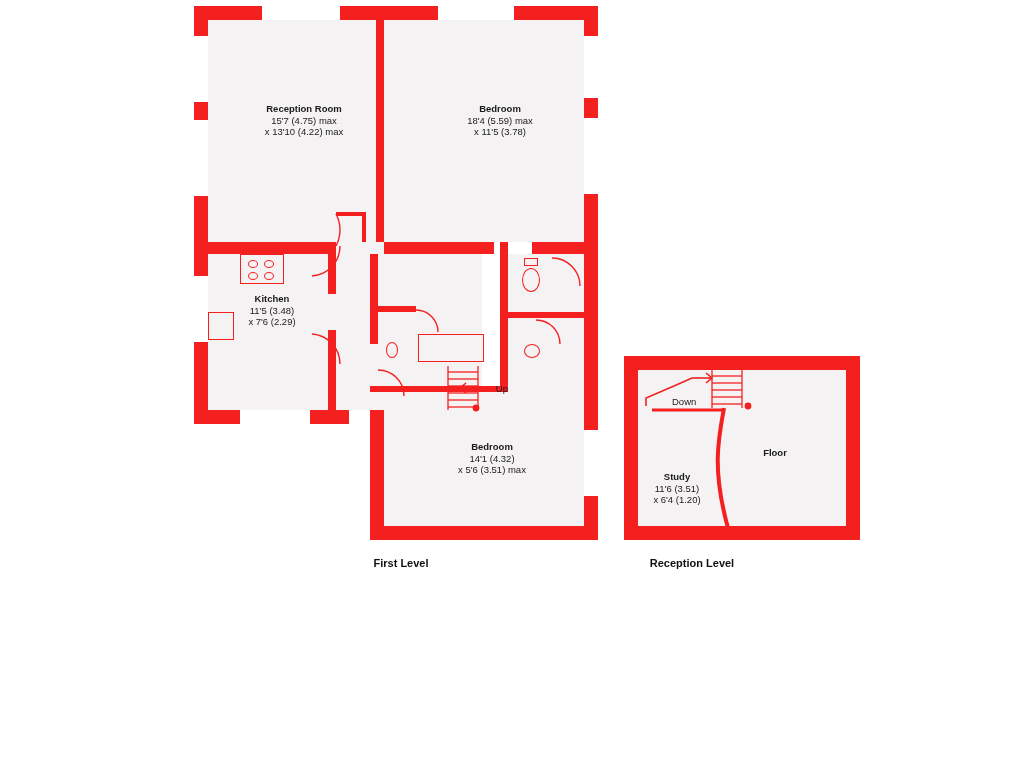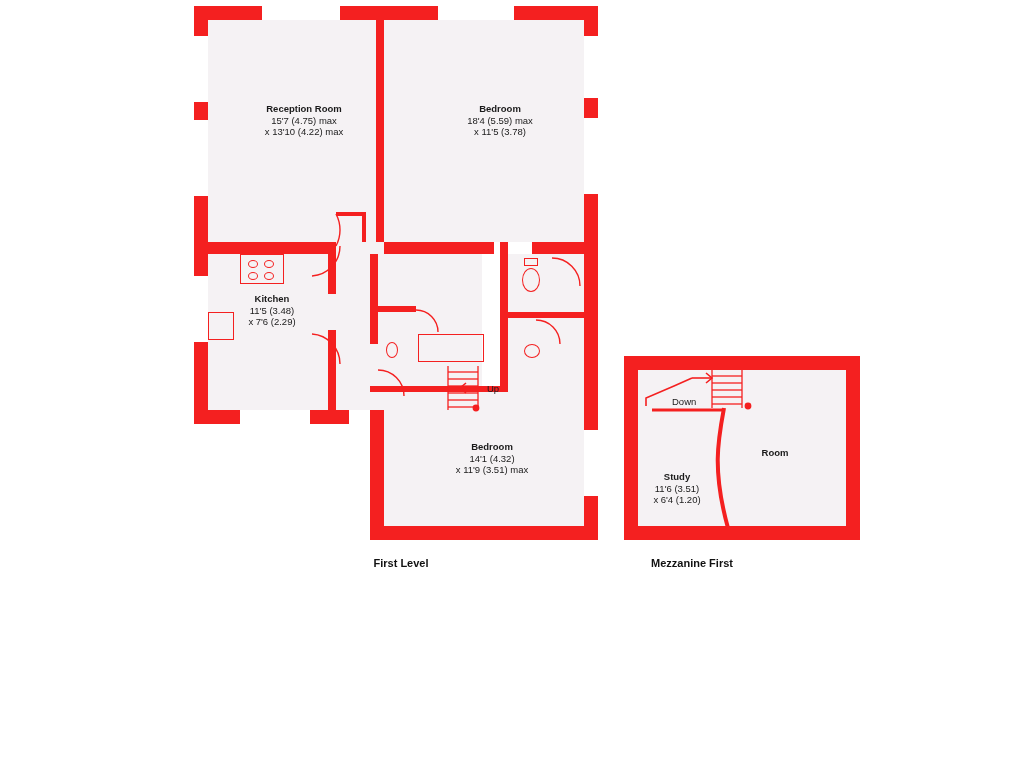--- a/index.html
+++ b/index.html
@@ -160,52 +160,52 @@
 
     <div class="label" style="left:198px; top:293px; width:124px;">
       <span class="nm">Kitchen</span>
       <span>11'5 (3.48)</span><br>
       <span>x 7'6 (2.29)</span>
     </div>
 
     <div class="label" style="left:410px; top:441px; width:140px;">
       <span class="nm">Bedroom</span>
       <span>14'1 (4.32)</span><br>
-      <span>x 11'9 (3.51) max</span>
-    </div>
-
-    <div class="label" style="left:466px; top:383px; width:30px; text-align:center;">
+      <span>x 5'6 (3.51) max</span>
+    </div>
+
+    <div class="label" style="left:466px; top:383px; width:30px; text-align:right;">
       <span>Up</span>
     </div>
 
     <div class="floor-caption" style="left:318px; top:557px; width:142px;">First Level</div>
   </div>
 
   <div>
     <div class="wall" style="left:612px; top:356px; width:236px; height:14px;"></div>
     <div class="wall" style="left:612px; top:356px; width:14px; height:184px;"></div>
     <div class="wall" style="left:834px; top:356px; width:14px; height:184px;"></div>
     <div class="wall" style="left:612px; top:526px; width:236px; height:14px;"></div>
     <div class="room" style="left:626px; top:370px; width:208px; height:156px;"></div>
 
     <div class="label" style="left:735px; top:447px; width:56px;">
-      <span class="nm">Room</span>
+      <span class="nm">Floor</span>
     </div>
 
     <div class="label" style="left:628px; top:471px; width:74px;">
       <span class="nm">Study</span>
       <span>11'6 (3.51)</span><br>
       <span>x 6'4 (1.20)</span>
     </div>
 
     <div class="label" style="left:660px; top:396px; width:36px; text-align:left;">
       <span>Down</span>
     </div>
 
-    <div class="floor-caption" style="left:592px; top:557px; width:176px;">Mezzanine First</div>
+    <div class="floor-caption" style="left:592px; top:557px; width:176px;">Reception Level</div>
   </div>
 
   <svg class="overlay" viewBox="0 0 1024 768">
     <g stroke="#f42020" stroke-width="1.4" fill="none">
 
       <path d="M324 246 A 34 34 0 0 0 324 214"></path>
       <path d="M324 214 L 352 214 L 352 242" stroke-width="4"></path>
       <path d="M328 246 A 30 30 0 0 1 300 276"></path>
       <path d="M300 334 A 30 30 0 0 1 328 364"></path>
       <path d="M366 370 A 26 26 0 0 1 392 396"></path>

